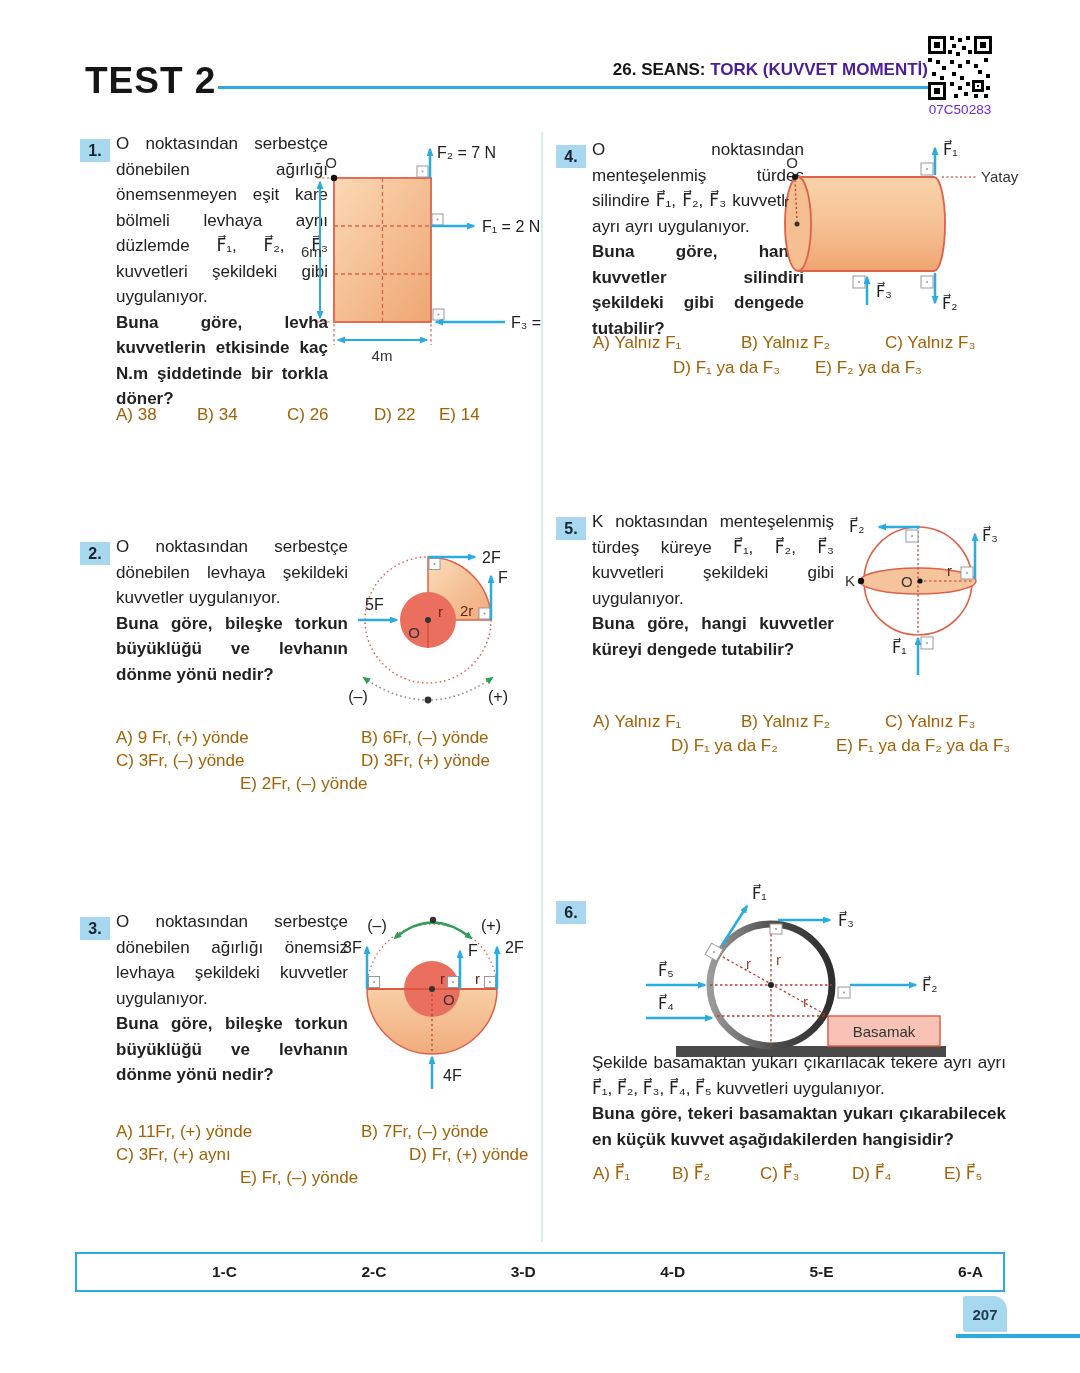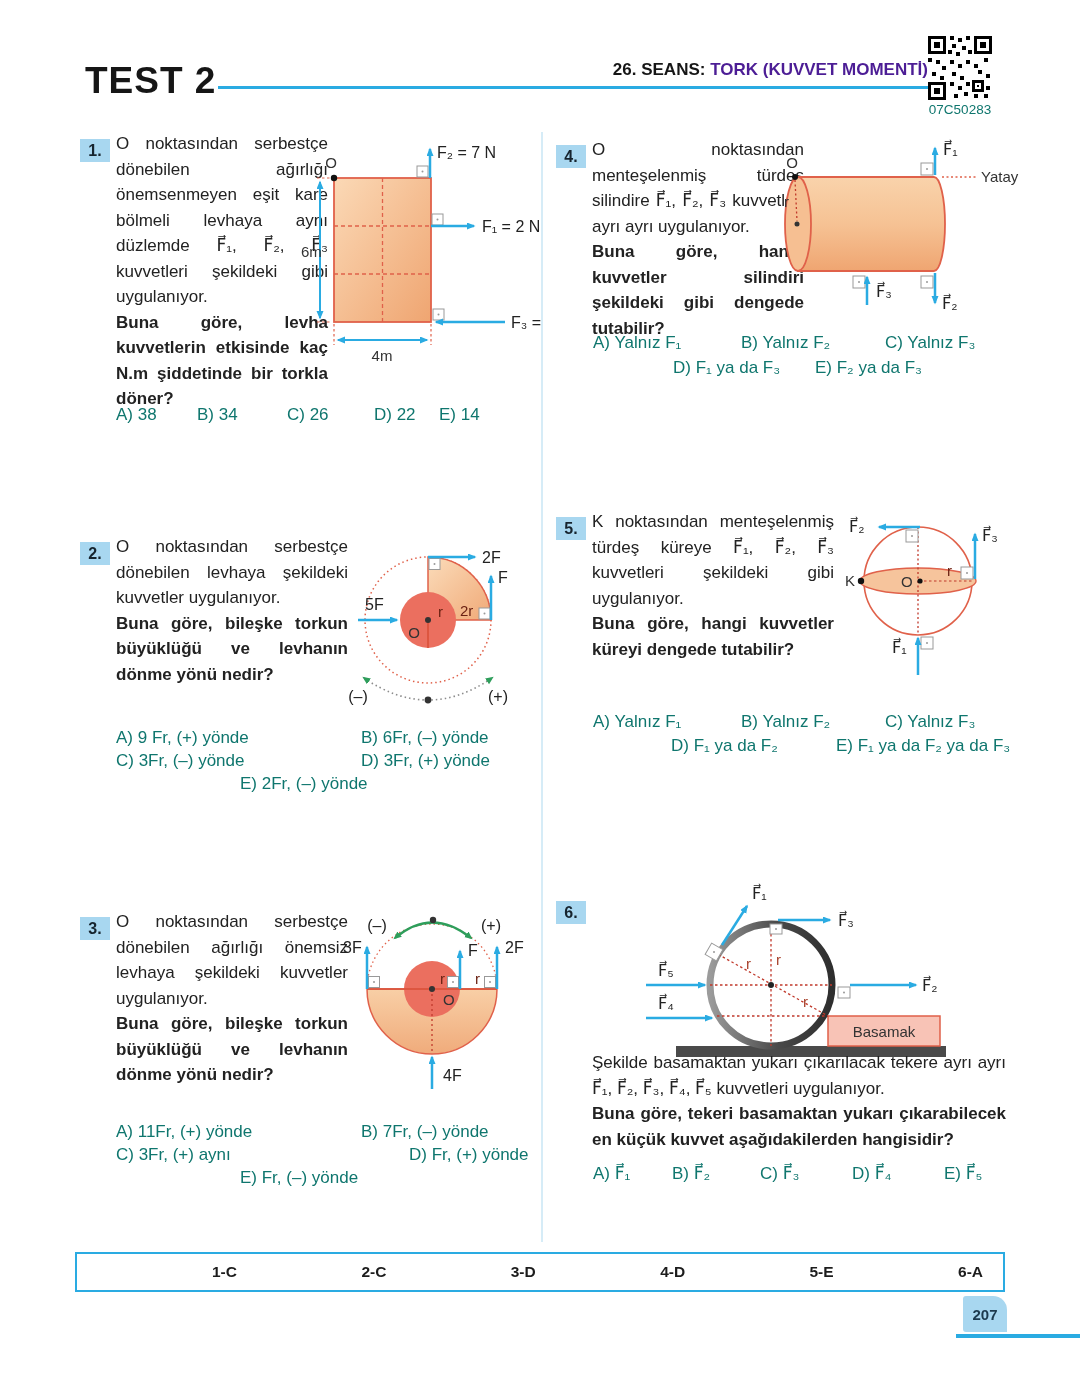--- a/index.html
+++ b/index.html
@@ -7,29 +7,29 @@
         font-family:"Liberation Sans","DejaVu Sans",sans-serif;color:#222;overflow:hidden;}
   .abs{position:absolute;}
   
   .test-title{position:absolute;left:85px;top:60px;font-size:37px;font-weight:800;
               letter-spacing:1px;color:#161616;}
   .header-rule{position:absolute;left:218px;top:86px;width:710px;height:3px;background:#2aabe2;}
   .seans{position:absolute;left:480px;top:60px;width:448px;text-align:right;font-size:17px;font-weight:bold;white-space:nowrap;}
   .seans .lbl{color:#161616;margin-left:40px;}
   .seans .topic{color:#4c1d95;}
   .qr-box{position:absolute;left:928px;top:36px;}
-  .qr-id{position:absolute;left:918px;top:102px;width:84px;text-align:center;font-size:13.5px;color:#0f766e;}
+  .qr-id{position:absolute;left:918px;top:102px;width:84px;text-align:center;font-size:13.5px;color:#6d28d9;}
   .col-divider{position:absolute;left:541px;top:132px;width:2px;height:1110px;background:#d6ecf7;}
   
   .badge{position:absolute;width:30px;height:23px;background:#a8d7f0;color:#16242e;
          font-weight:bold;font-size:16px;text-align:center;line-height:23px;}
   .qtext{position:absolute;font-size:17px;line-height:25.5px;text-align:justify;margin:0;color:#222;}
   .qtext .norm{font-weight:normal;}
   .qtext .bold{font-weight:bold;}
-  .opt{position:absolute;font-size:17px;color:#0f766e;white-space:nowrap;}
+  .opt{position:absolute;font-size:17px;color:#a16207;white-space:nowrap;}
   
   .akey{position:absolute;left:75px;top:1252px;width:930px;height:40px;border:2.5px solid #2aabe2;
         box-sizing:border-box;display:flex;align-items:center;justify-content:space-between;
         padding:0 20px 0 135px;font-weight:bold;font-size:15.5px;color:#1c1c1c;background:#fff;}
   .ptab{position:absolute;left:963px;top:1296px;width:44px;height:36px;background:#a8d7f0;
         border-radius:3px 14px 0 3px;display:flex;align-items:center;justify-content:center;
         font-size:15px;font-weight:bold;color:#1c3a4e;}
   .pline{position:absolute;left:956px;top:1334px;width:124px;height:3.5px;background:#2aabe2;}
   svg text{font-family:"Liberation Sans","DejaVu Sans",sans-serif;}
 </style>

